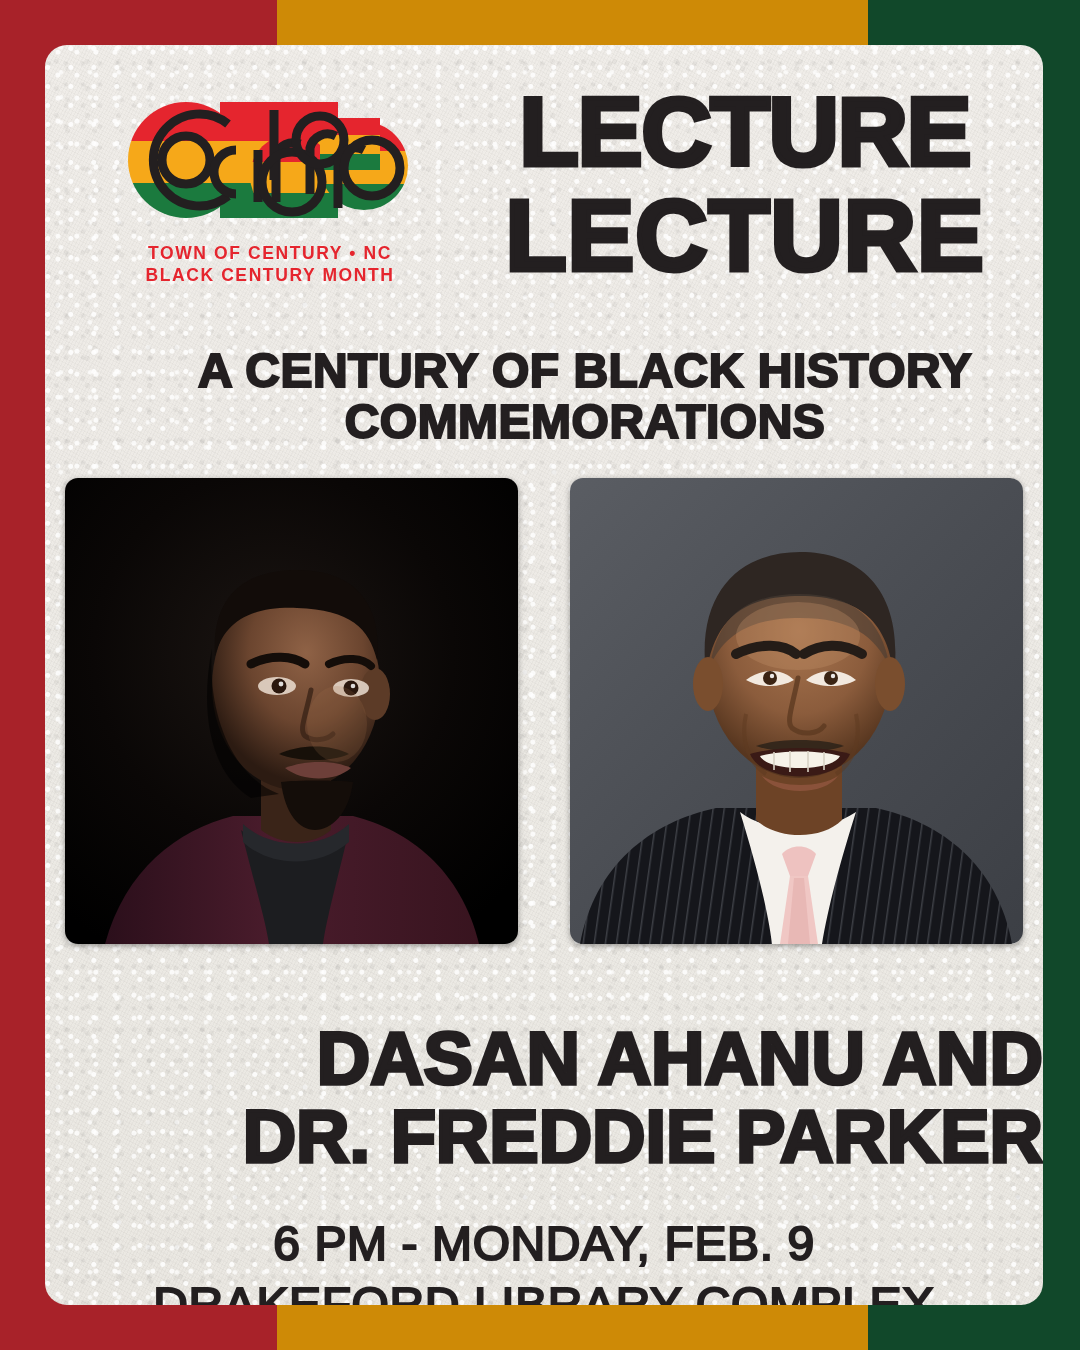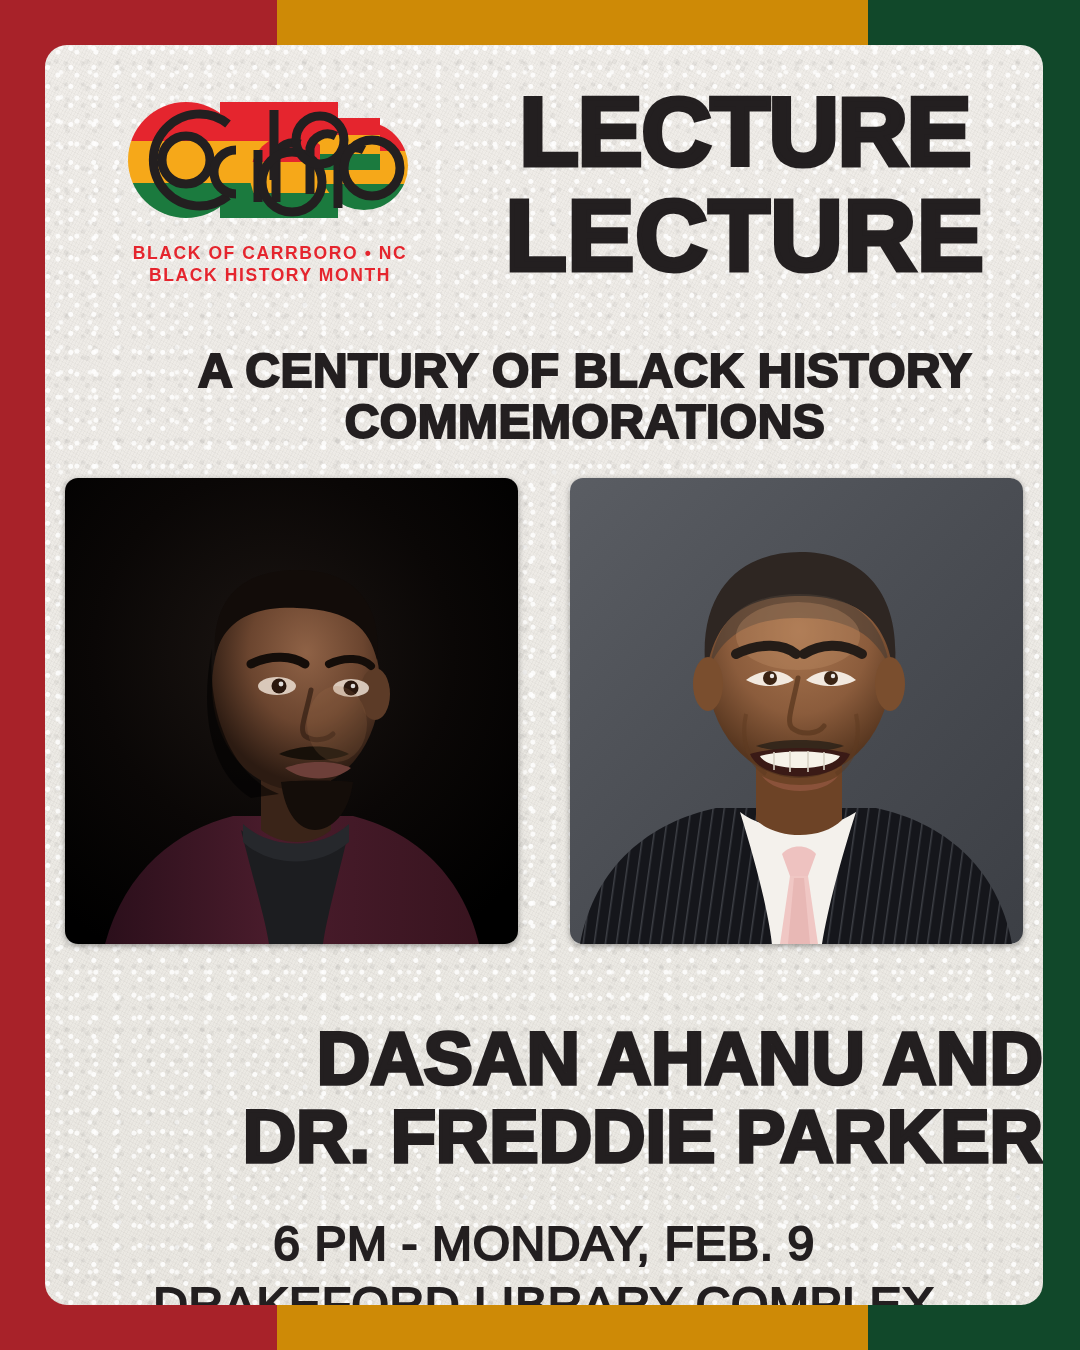--- a/index.html
+++ b/index.html
@@ -173,22 +173,22 @@
 
             <circle cx="196" cy="50" r="24"></circle>
 
             <path d="M214 118 L214 72 A18 18 0 0 1 240 60"></path>
 
             <circle cx="248" cy="78" r="28"></circle>
           </g>
         </svg>
 
         <div class="logo-caption" style="color: rgb(229, 37, 46);">
-          <span>BLACK OF CARRBORO • NC</span>
-          <span>BLACK HISTORY MONTH</span>
+          <span>TOWN OF CENTURY • NC</span>
+          <span>BLACK CENTURY MONTH</span>
         </div>
       </div>
 
       <div class="title-block">
         <div class="title-line l1">LECTURE</div>
         <div class="title-line l2">LECTURE</div>
       </div>
 
     </div>
 

